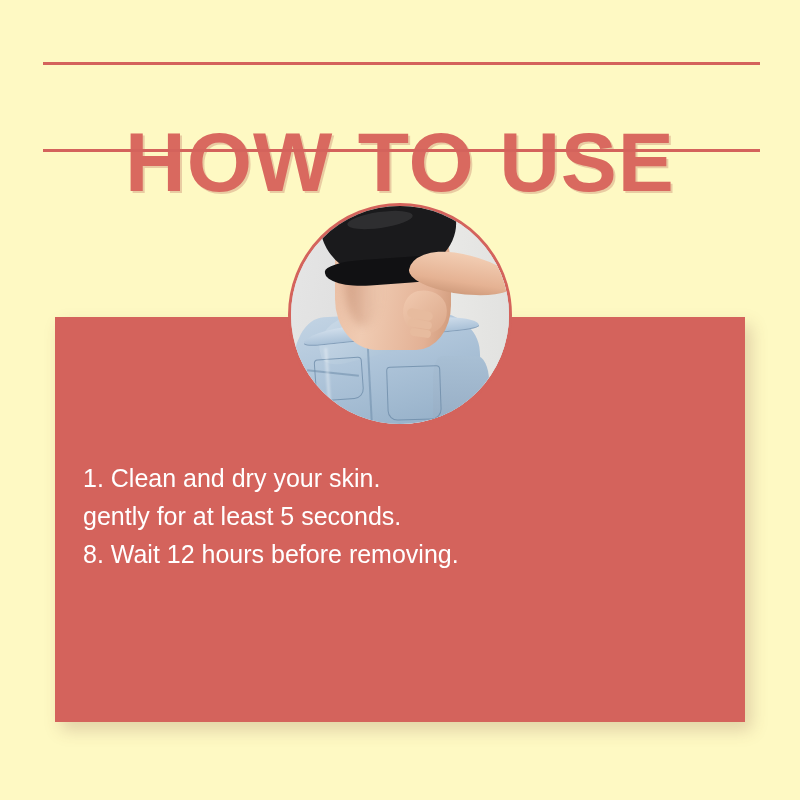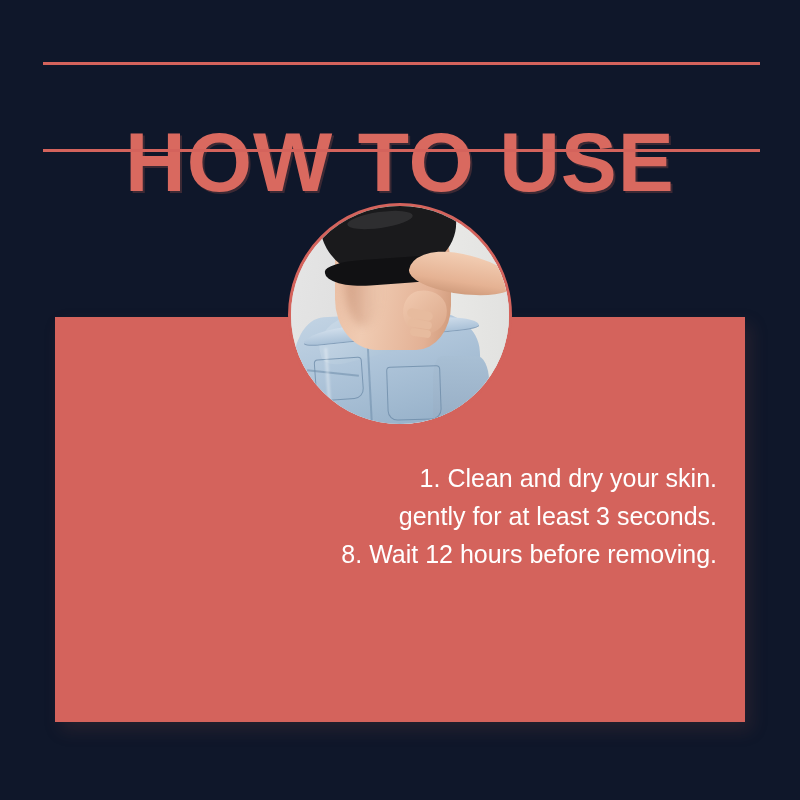--- a/index.html
+++ b/index.html
@@ -9,21 +9,21 @@
   body {
     width: 800px;
     height: 800px;
     overflow: hidden;
     font-family: "Liberation Sans", sans-serif;
   }
   #poster {
     position: relative;
     width: 800px;
     height: 800px;
-    background: #0f172a;
+    background: #fef9c3;
     overflow: hidden;
   }
 
   
   .rule {
     position: absolute;
     left: 43px;
     width: 717px;
     height: 3px;
     background: #D4635C;
@@ -59,21 +59,21 @@
     width: 690px;
     height: 405px;
     background: #D4635C;
     box-shadow: 6px 8px 16px rgba(120, 70, 65, 0.22);
   }
   #instruction-list {
     position: absolute;
     left: 0;
     right: 0;
     top: 142px;
-    text-align: right;
+    text-align: left;
     color: #FFFFFF;
     font-size: 25px;
     line-height: 38px;
     font-weight: 400;
     padding: 0 28px;
     box-sizing: border-box;
   }
   #instruction-list .step-line {
     display: block;
     white-space: nowrap;
@@ -270,21 +270,21 @@
 
 <div id="poster">
 
   <div class="rule rule-top"></div>
   <h1 id="page-title">HOW TO USE</h1>
   <div class="rule rule-bottom"></div>
 
   <div id="instruction-card">
     <div id="instruction-list">
       <span class="step-line">1. Clean and dry your skin.</span>
-      <span class="step-line">gently for at least 3 seconds.</span>
+      <span class="step-line">gently for at least 5 seconds.</span>
       <span class="step-line">8. Wait 12 hours before removing.</span>
     </div>
   </div>
 
   <div id="photo-circle">
     <div class="photo-stage">
       <div class="bg-wall"></div>
       <div class="bg-wall-light"></div>
 
       <div class="jeans"></div>

